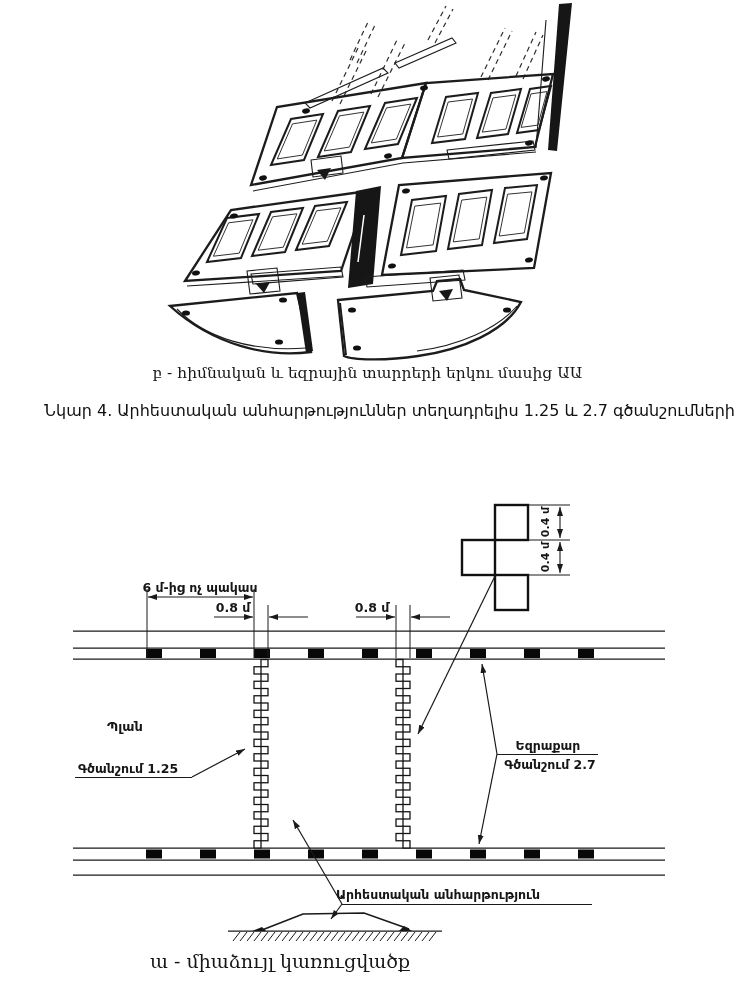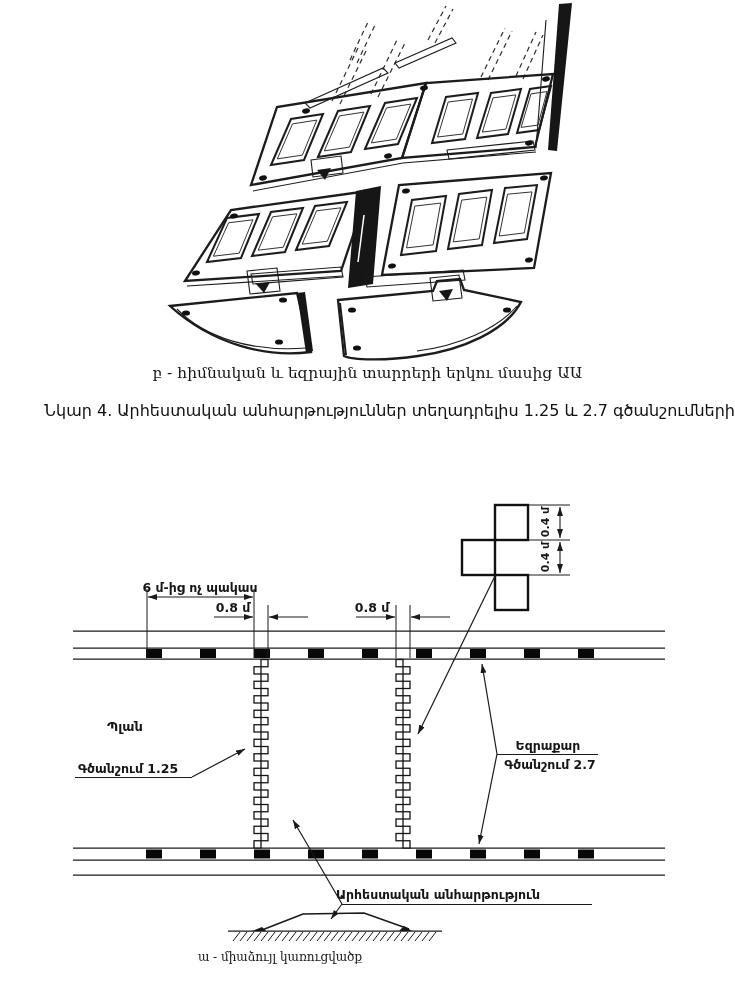--- a/index.html
+++ b/index.html
@@ -9,21 +9,21 @@
     font-family:"DejaVu Sans",sans-serif;color:#1a1a1a;
   }
   svg{position:absolute;left:0;}
   #top-art{top:0;}
   #plan-art{top:485px;}
   .cap{
     position:absolute;left:0;width:735px;text-align:center;
     font-family:"DejaVu Serif",serif;font-size:15.5px;color:#161616;
   }
   #caption-b{top:364px;}
-  #caption-a{top:950px;left:0;width:560px;font-size:12px;}
+  #caption-a{top:950px;left:0;width:560px;font-size:19px;}
   #fig-title{
     position:absolute;top:400px;left:0;width:735px;text-align:right;
     font-family:"DejaVu Sans",sans-serif;font-size:16px;color:#111;line-height:22.5px;
   }
   #fig-title .tl{white-space:nowrap;}
   
   .plate{fill:none;stroke:#1c1c1c;stroke-width:2.3;}
   .win{fill:none;stroke:#1c1c1c;stroke-width:2;}
   .win-inner{fill:none;stroke:#1c1c1c;stroke-width:0.9;}
   .thin{fill:none;stroke:#1c1c1c;stroke-width:1.1;}

